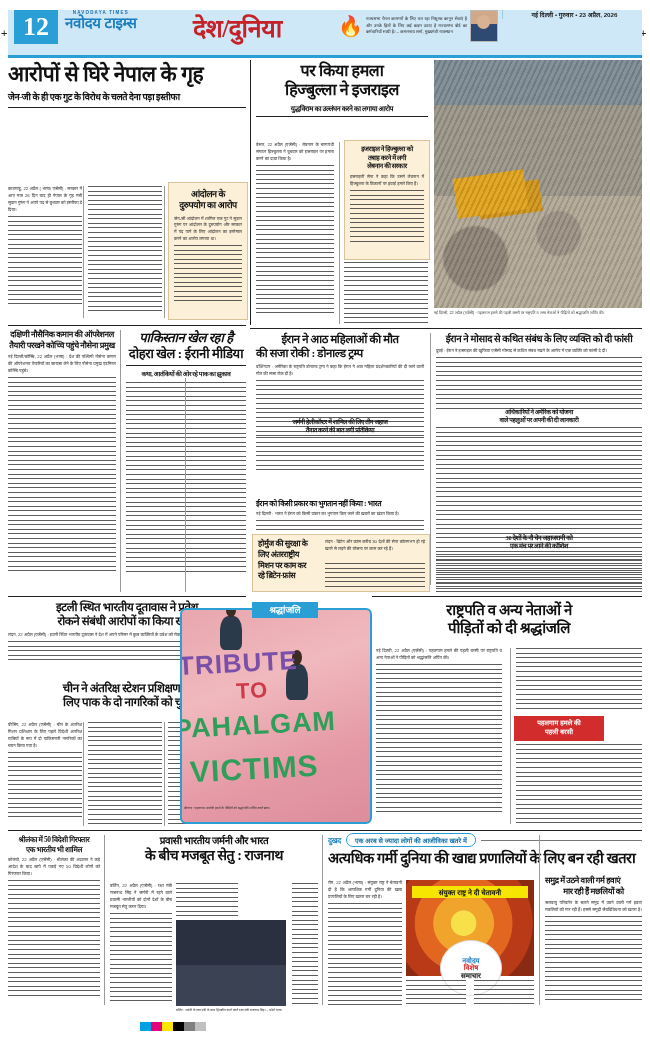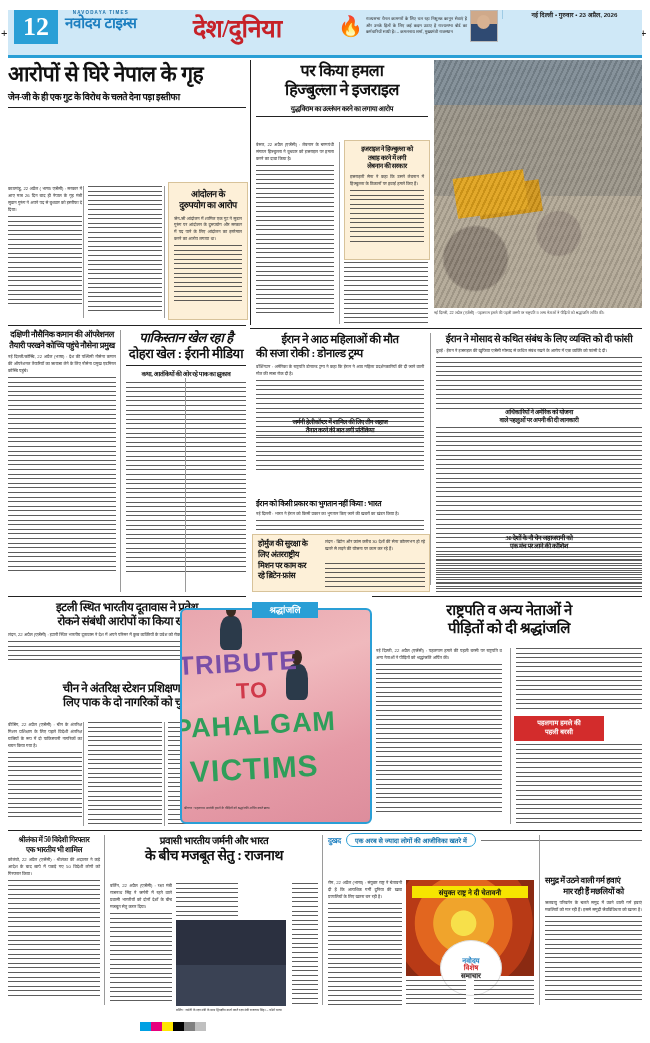--- a/index.html
+++ b/index.html
@@ -282,20 +282,21 @@
   </div>
   <div class="col lines" style="left:292px;top:883px;width:26px;height:122px;"></div>
   <div class="vline" style="left:322px;top:835px;height:170px;"></div>
 
   <div class="col" style="left:328px;top:833px;width:314px;">
     <div style="display:flex;align-items:center;gap:5px;">
       <span class="hl" style="font-size:7.5px;color:#1d7fc0;">दुखद</span>
       <span class="pill">एक अरब से ज्यादा लोगों की आजीविका खतरे में</span>
       <span style="flex:1;height:1px;background:#777;display:block;"></span>
     </div>
+    <div class="hl" style="font-size:14.6px;line-height:1.22;margin-top:3px;">अत्यधिक गर्मी दुनिया की खाद्य प्रणालियों के लिए बन रही खतरा</div>
   </div>
   <div class="col" style="left:328px;top:880px;width:74px;">
     <div class="body-text">रोम, 22 अप्रैल (भाषा) : संयुक्त राष्ट्र ने चेतावनी दी है कि अत्यधिक गर्मी दुनिया की खाद्य प्रणालियों के लिए खतरा बन रही है।</div>
     <div class="lines" style="height:104px;margin-top:2px;"></div>
   </div>
   <div class="photo globe" style="left:406px;top:880px;width:128px;height:96px;"></div>
   <div class="yellowcap" style="left:412px;top:886px;width:116px;">संयुक्त राष्ट्र ने दी चेतावनी</div>
   <div class="nlogo" style="left:440px;top:940px;">
     <div style="font-size:7px;color:#1d7fc0;">नवोदय</div>
     <div style="font-size:7px;color:#d32c2c;">विशेष</div>

